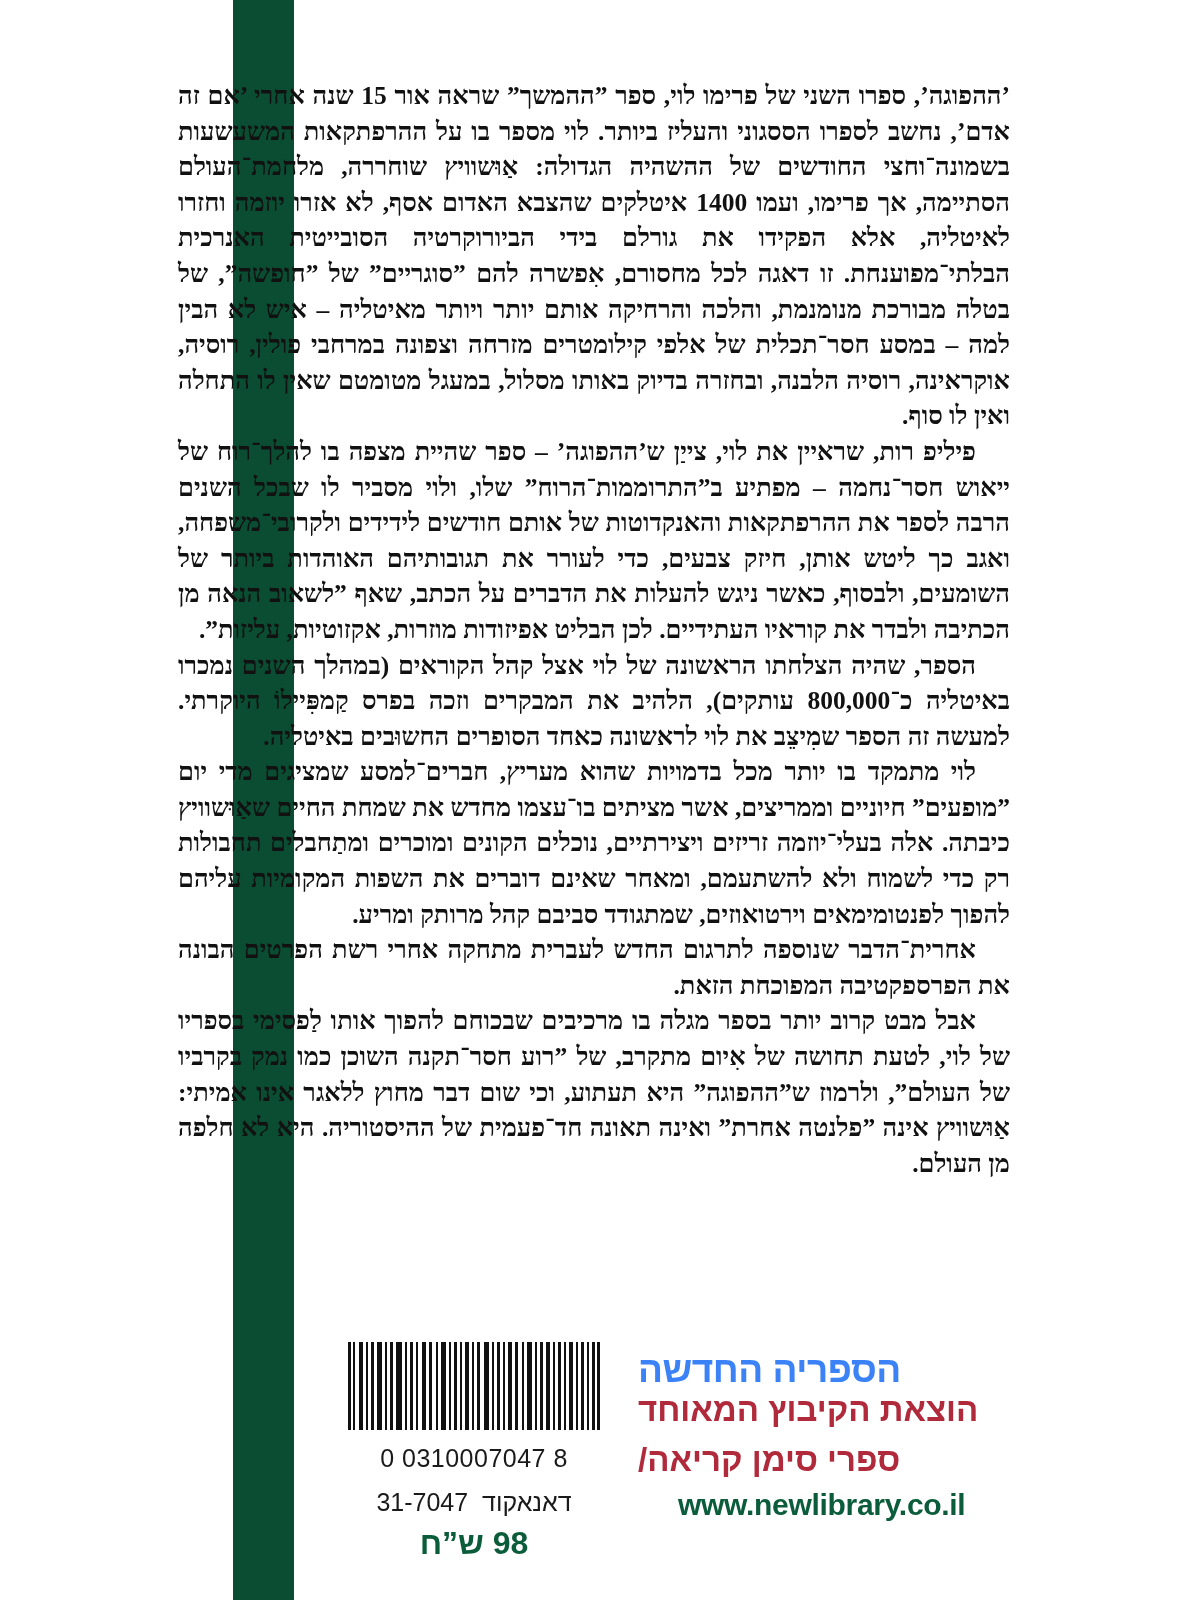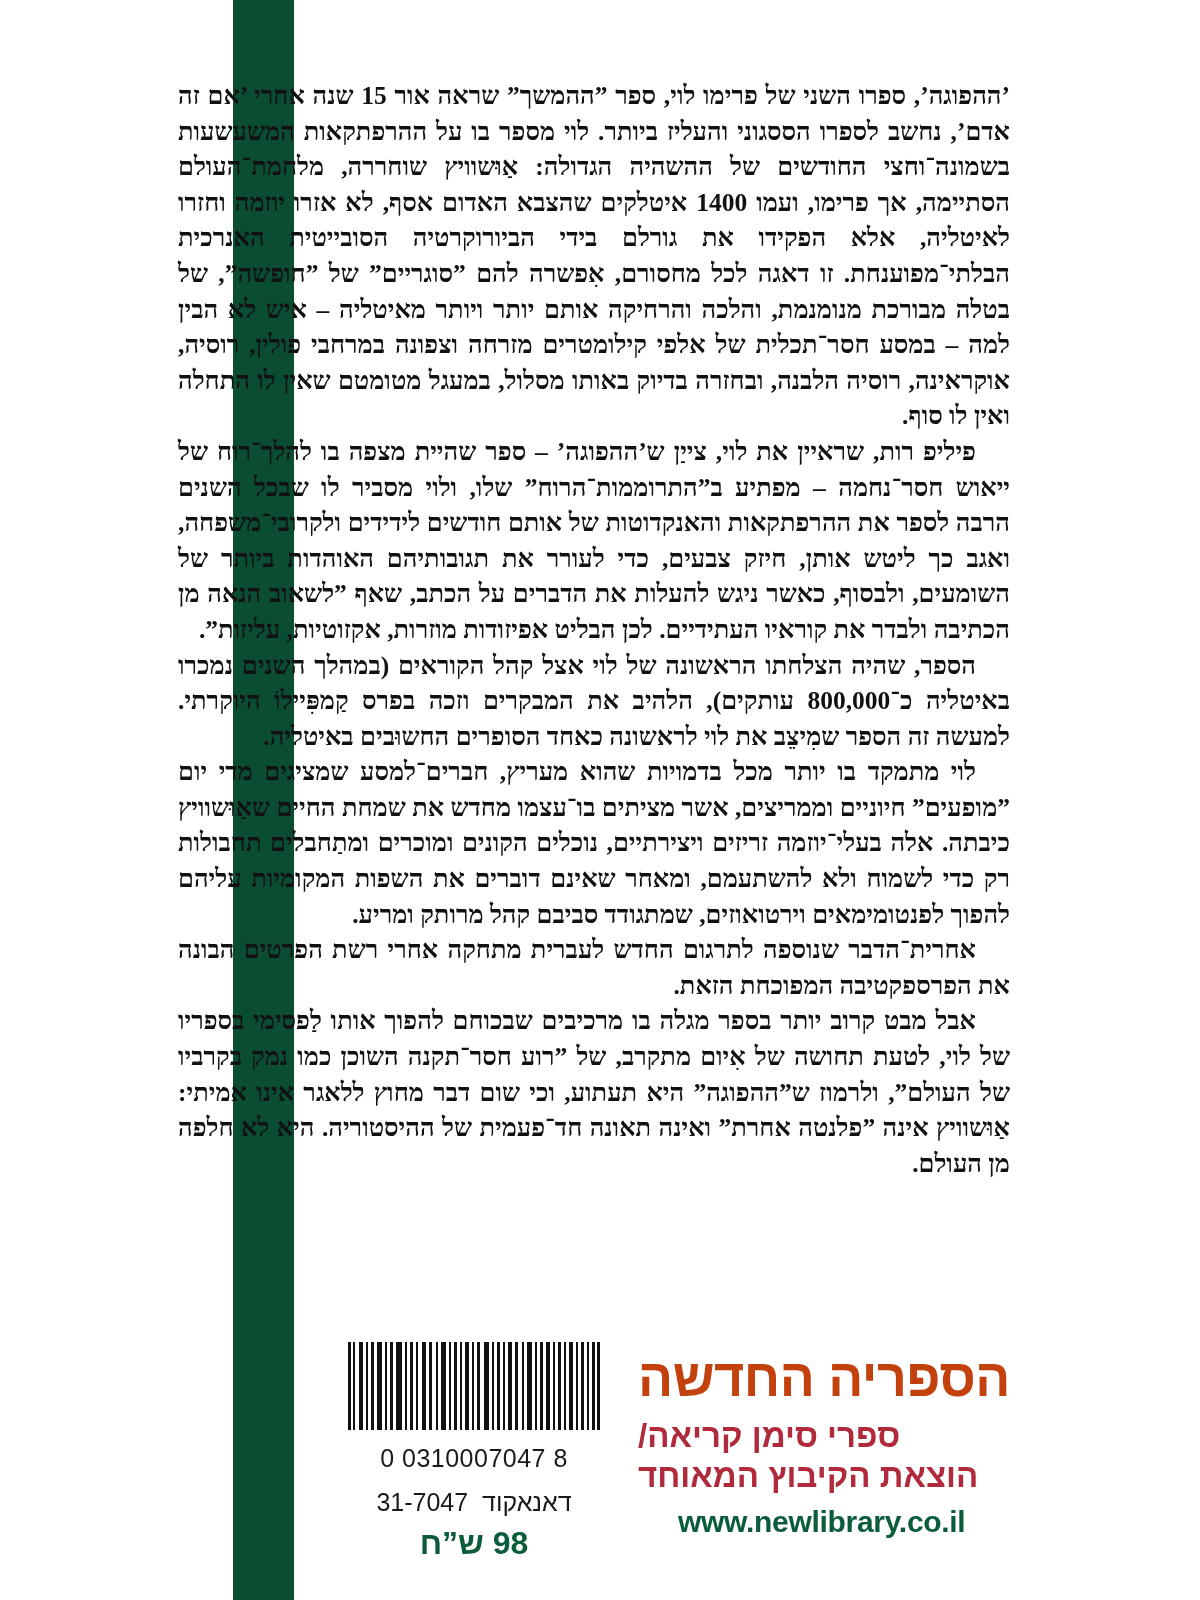--- a/index.html
+++ b/index.html
@@ -101,23 +101,23 @@
   #publisher-block {
     position: absolute;
     right: 190px;
     top: 20px;
     width: 520px;
     text-align: left;
     direction: rtl;
     font-family: "Liberation Sans", "DejaVu Sans", sans-serif;
   }
   #pub-title {
-    font-size: 52px;
-    font-weight: bold;
-    color: #c2410c;
+    font-size: 37px;
+    font-weight: bold;
+    color: #3b82f6;
     line-height: 1.08;
     letter-spacing: -0.5px;
     text-align: left;
   }
   #pub-imprint {
     font-size: 33px;
     font-weight: bold;
     color: #b02a3c;
     line-height: 1.22;
     margin-top: 10px;
@@ -204,20 +204,20 @@
         <rect x="244" y="0" width="3" height="88" fill="#111"></rect>
         <rect x="249" y="0" width="3" height="88" fill="#111"></rect>
       </svg>
       <div class="bc-num">0 0310007047 8</div>
       <div class="bc-dan"><span>דאנאקוד</span>&nbsp;&nbsp;<span>31-7047</span></div>
       <div class="bc-price">98 ש”ח</div>
     </div>
 
     <div id="publisher-block">
       <div id="pub-title">הספריה החדשה</div>
+      <div id="pub-house">הוצאת הקיבוץ המאוחד</div>
       <div id="pub-imprint">ספרי סימן קריאה/</div>
-      <div id="pub-house">הוצאת הקיבוץ המאוחד</div>
       <div id="pub-url">www.newlibrary.co.il</div>
     </div>
 
   </div>
 
 </div>
 
 </body></html>

